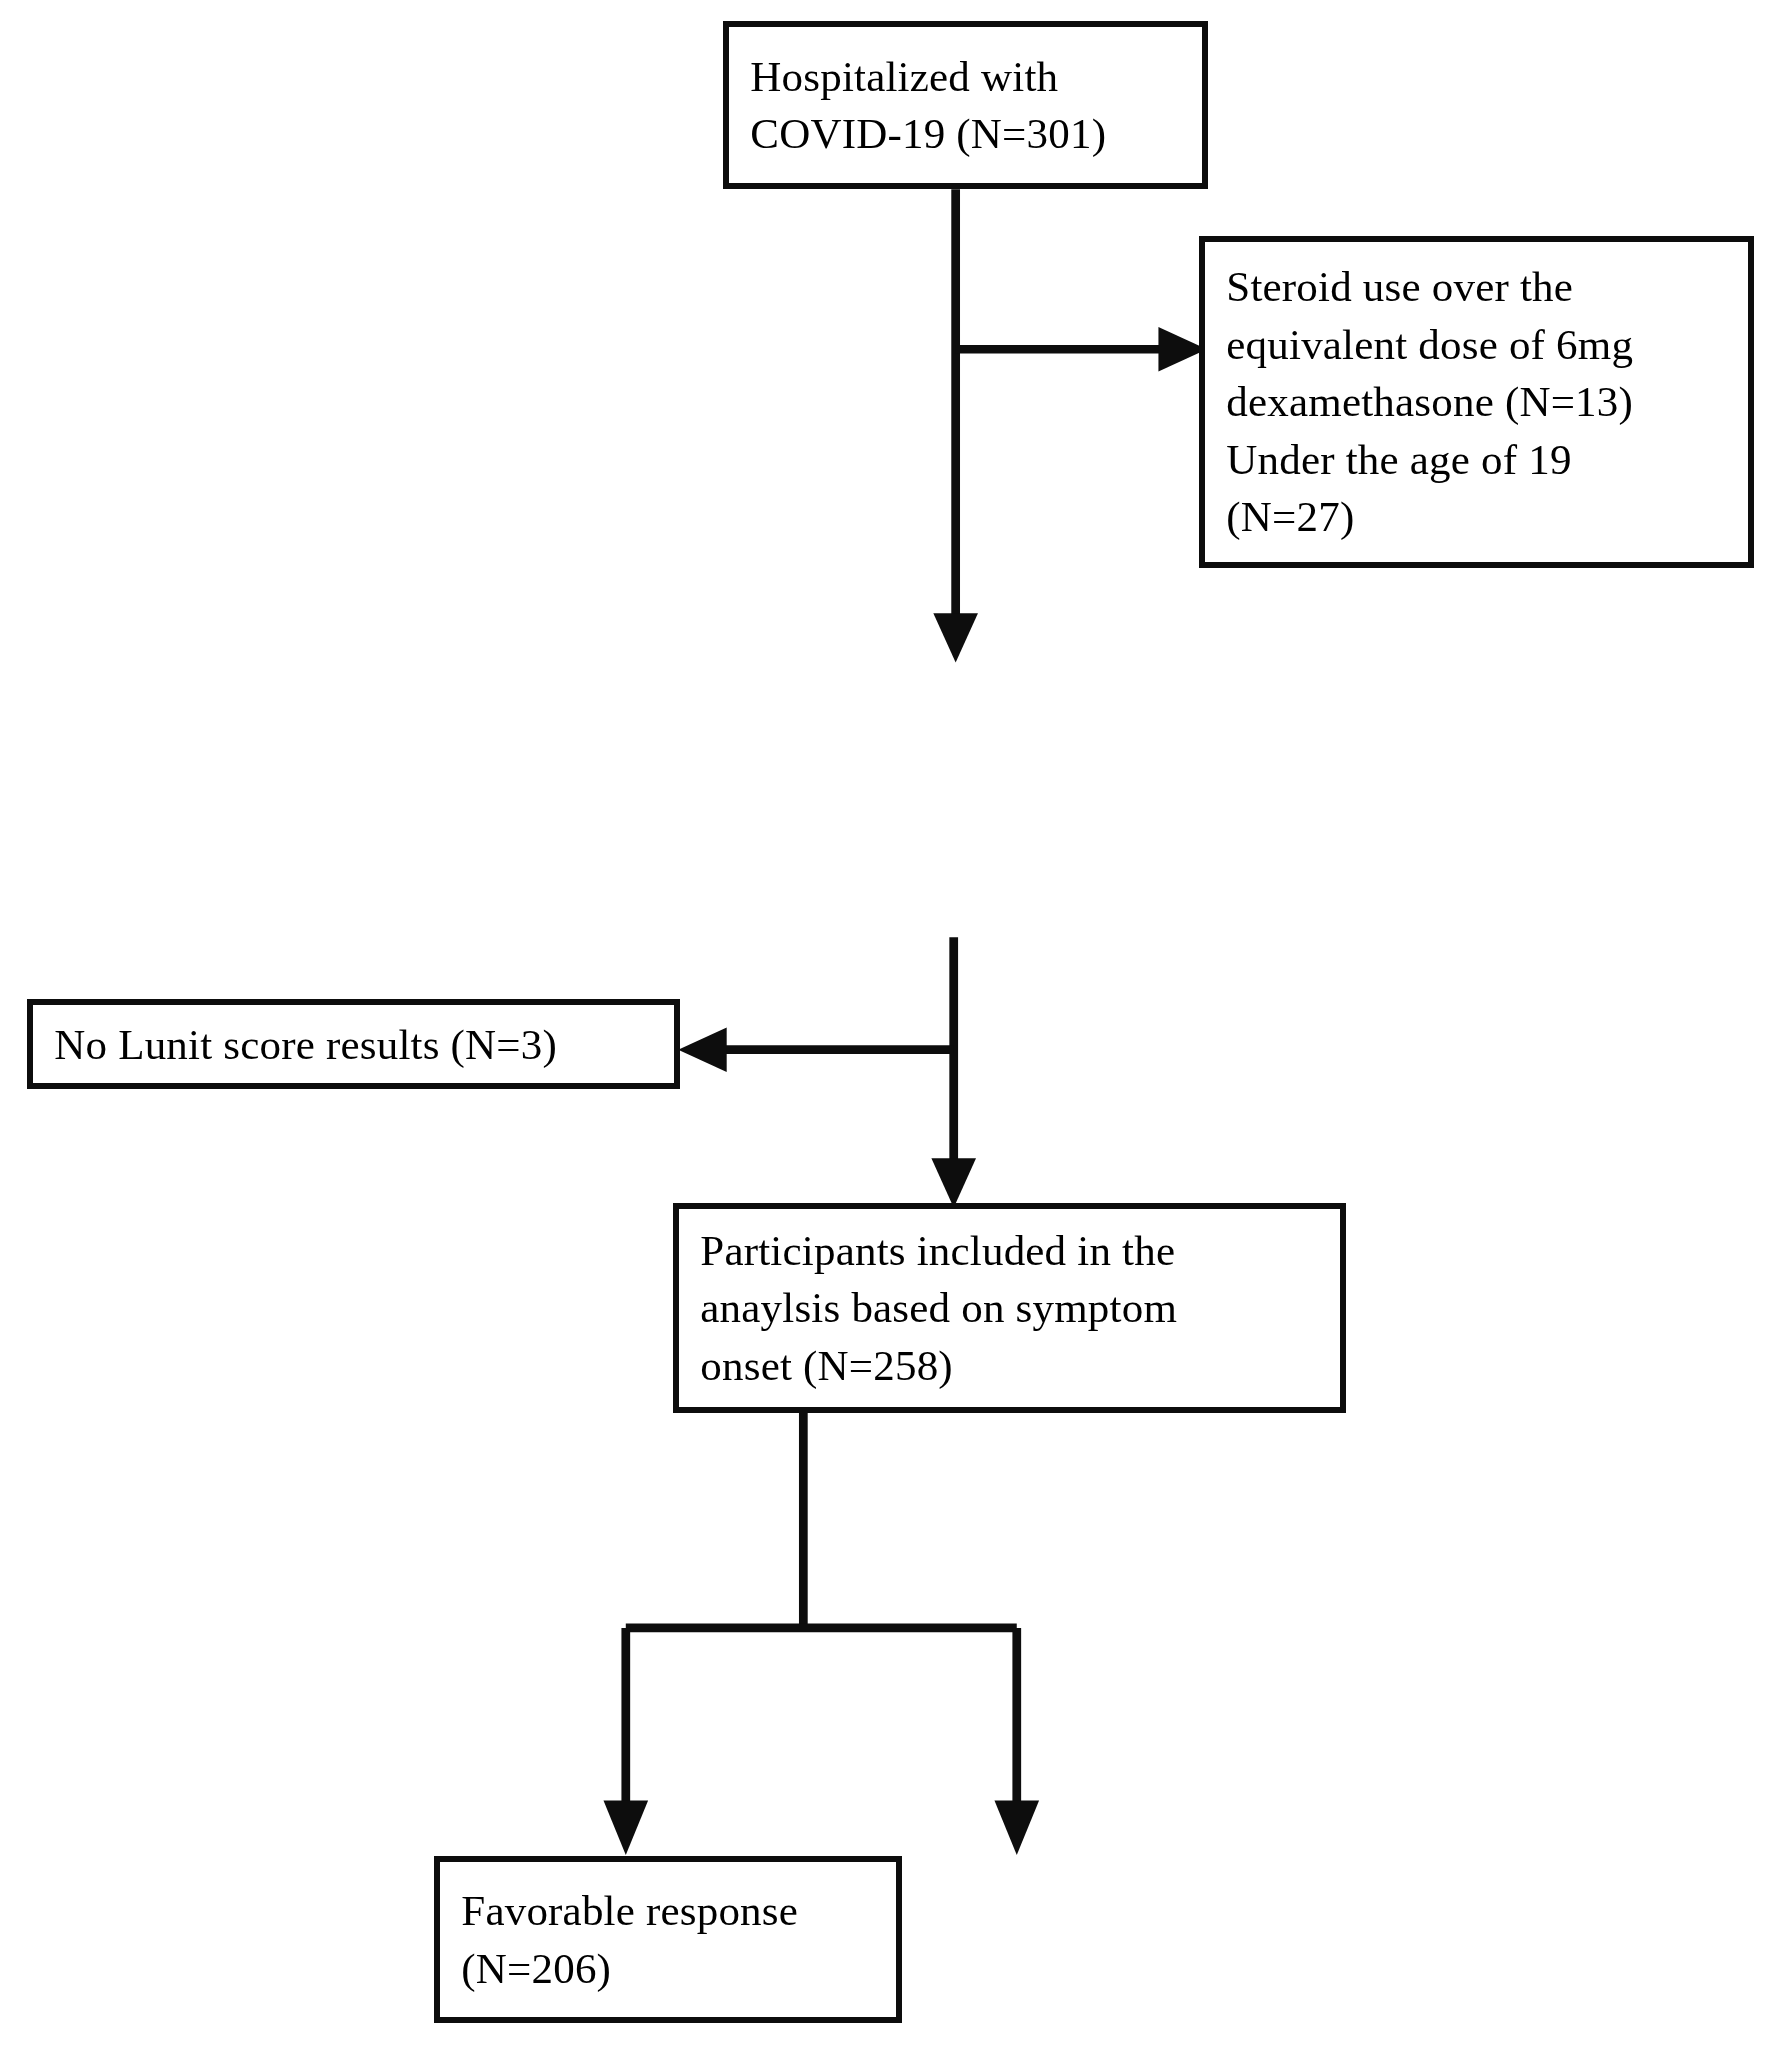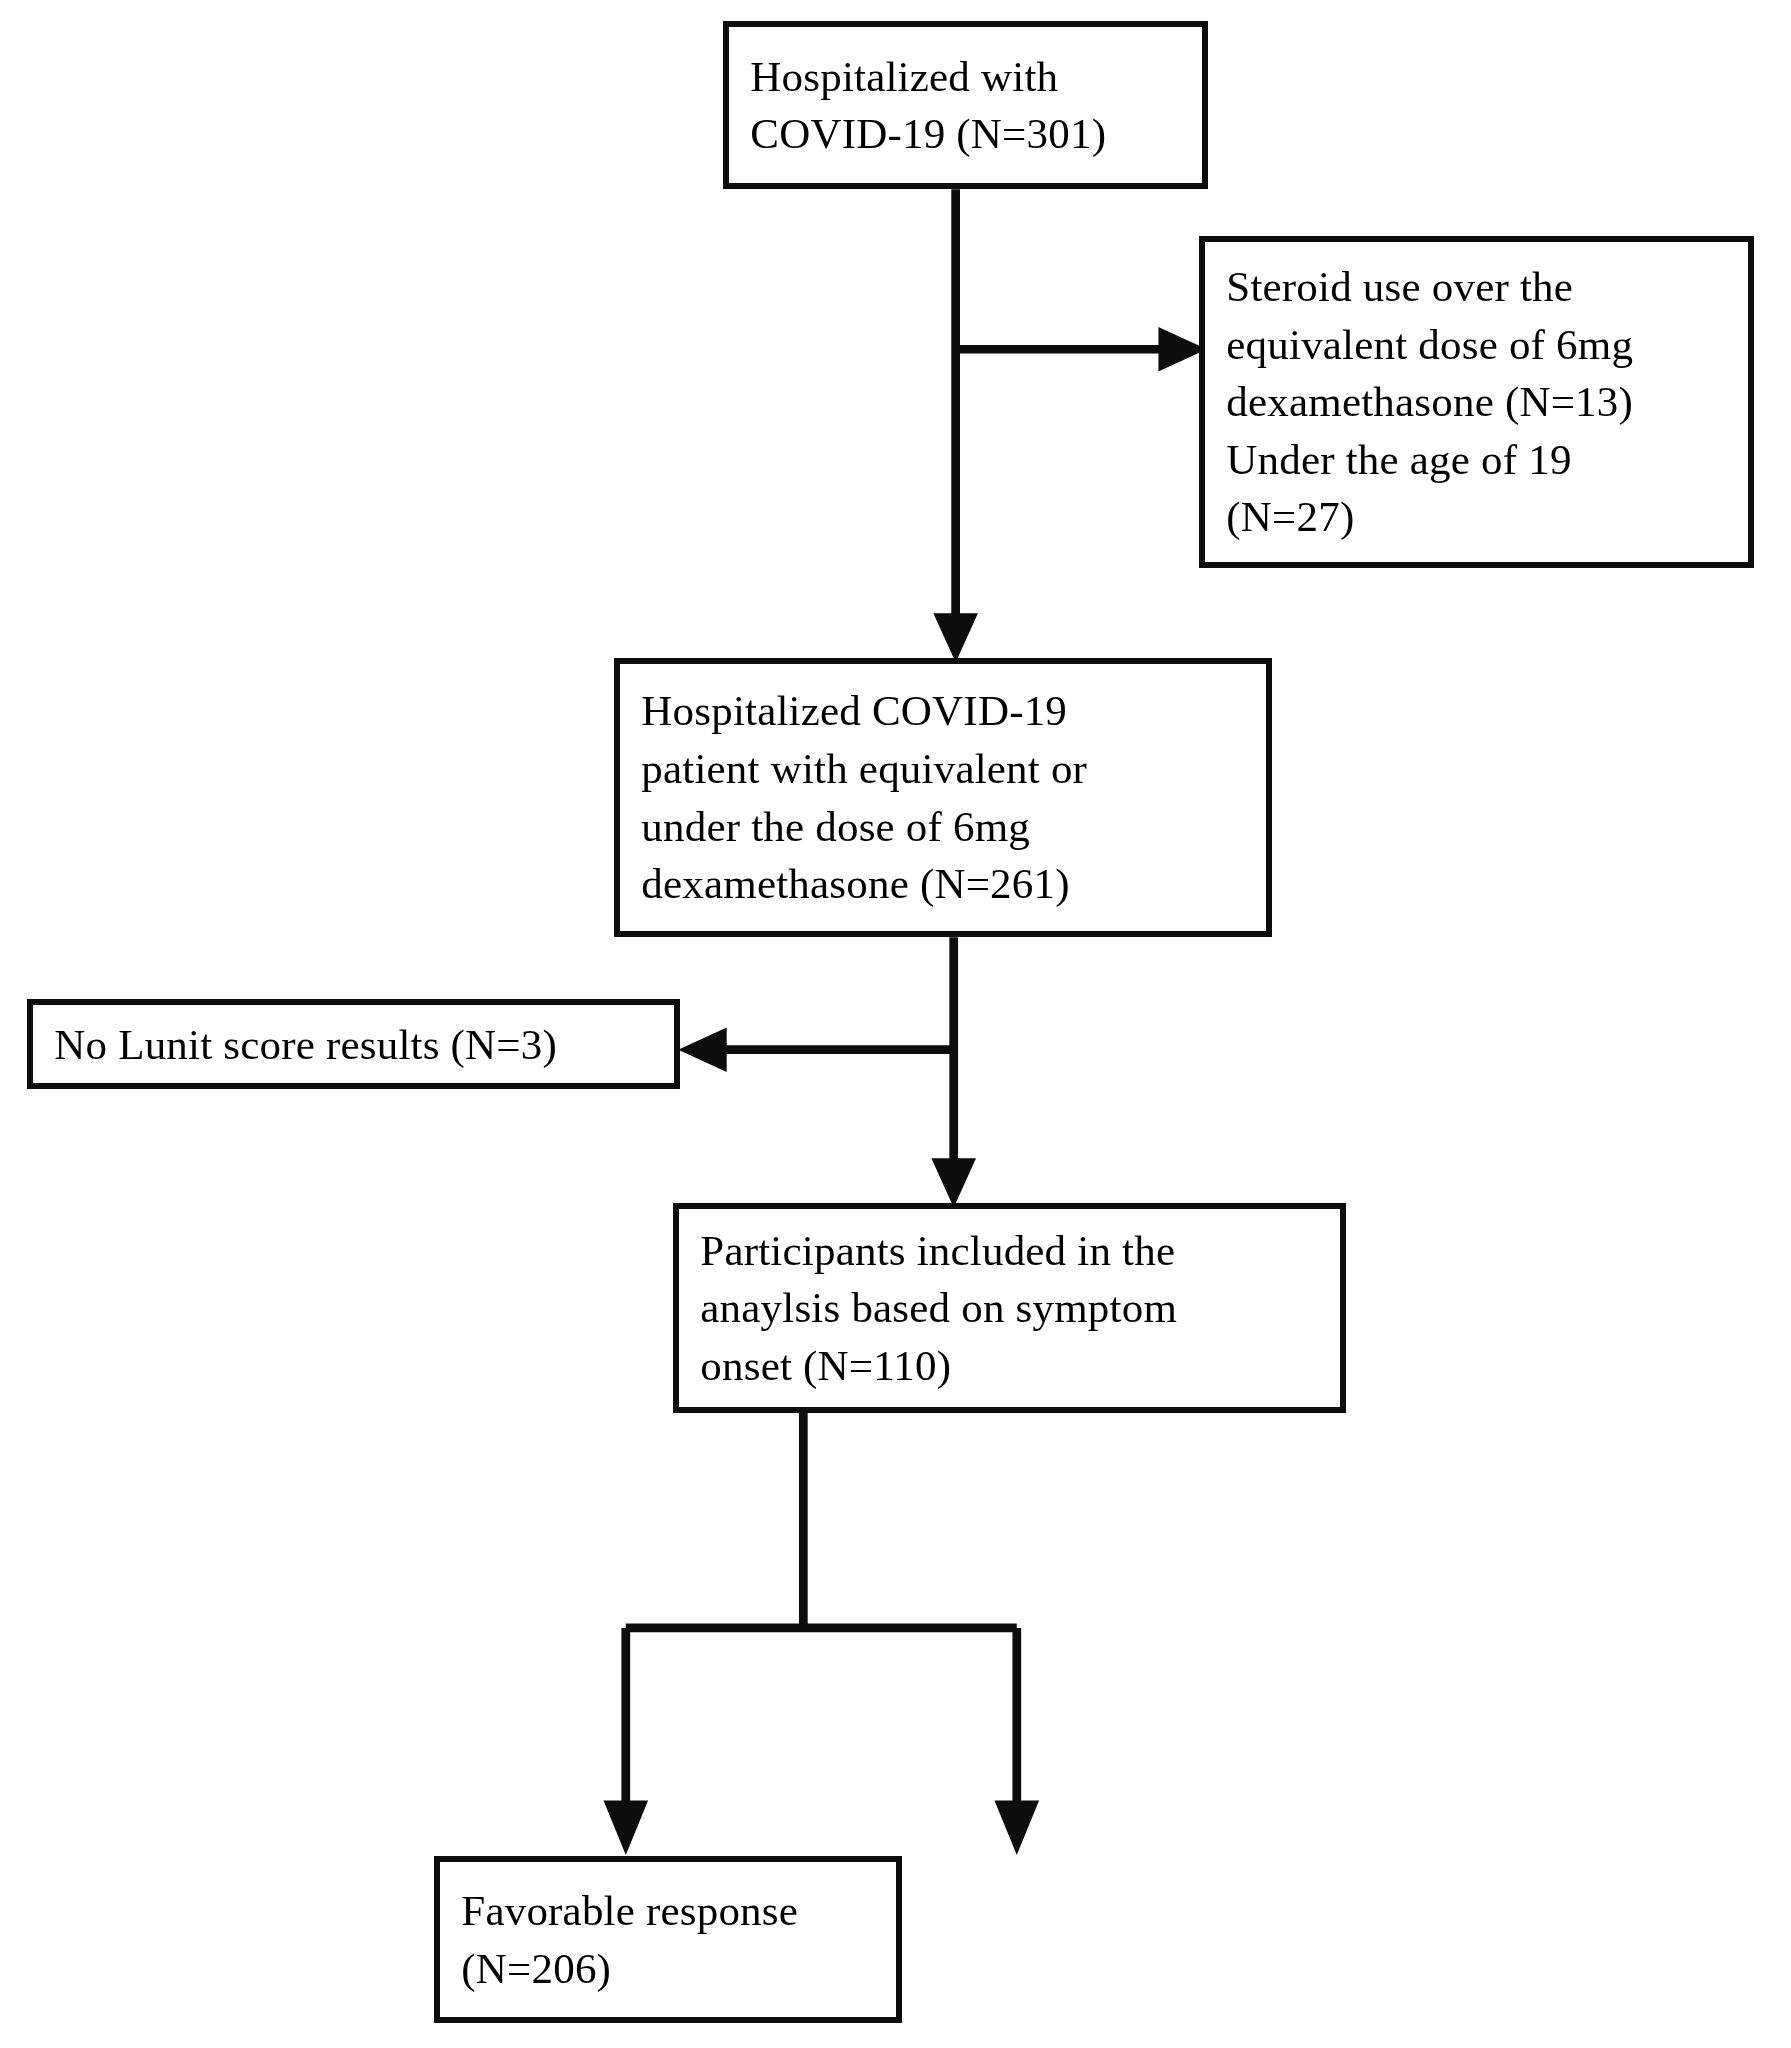--- a/index.html
+++ b/index.html
@@ -99,35 +99,29 @@
   </div>
 
   <div class="node" id="node-excluded-1">
     <span class="txt">Steroid use over the
 equivalent dose of 6mg
 dexamethasone (N=13)
 Under the age of 19
 (N=27)</span>
   </div>
 
-  <div class="node" id="node-eligible">
-    <span class="txt">Hospitalized COVID-19
-patient with equivalent  or
-under the dose of 6mg
-dexamethasone (N=261)</span>
-  </div>
 
   <div class="node" id="node-excluded-2">
     <span class="txt">No Lunit score results (N=3)</span>
   </div>
 
   <div class="node" id="node-included">
     <span class="txt">Participants included in the
 anaylsis based on symptom
-onset (N=110)</span>
+onset (N=258)</span>
   </div>
 
   <div class="node" id="node-favorable">
     <span class="txt">Favorable response
 (N=206)</span>
   </div>
 
 
 </div>
 

